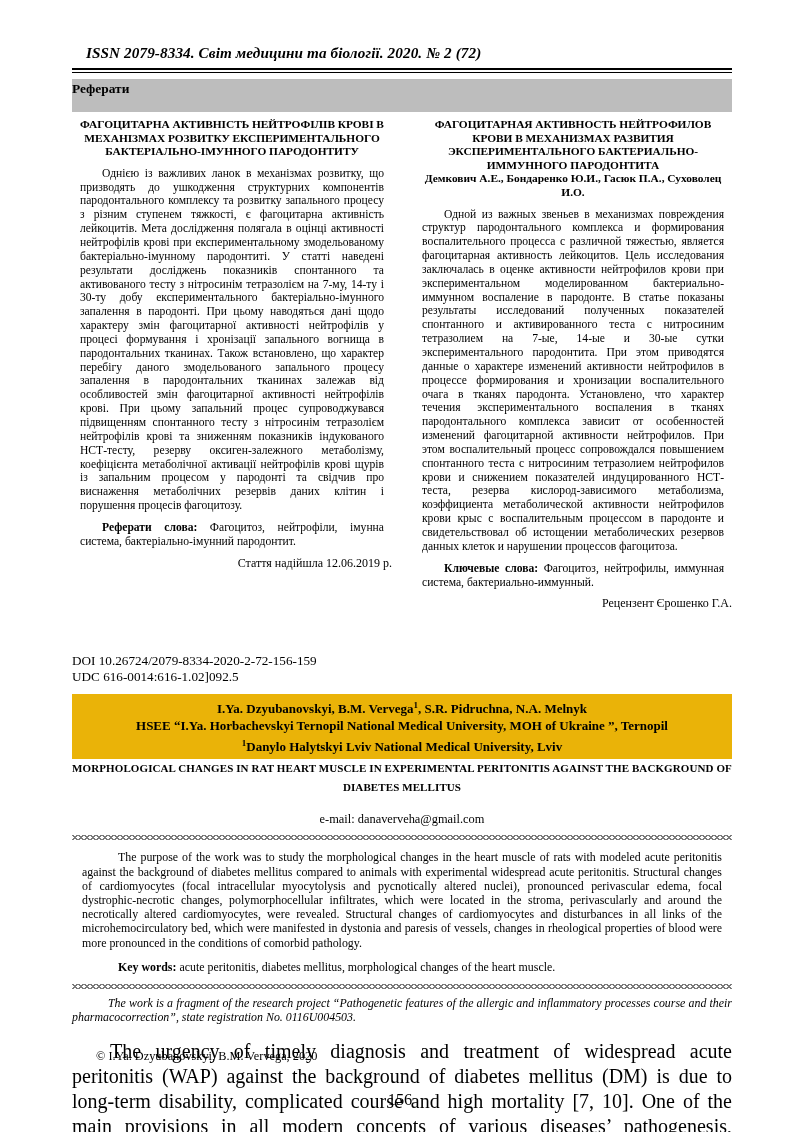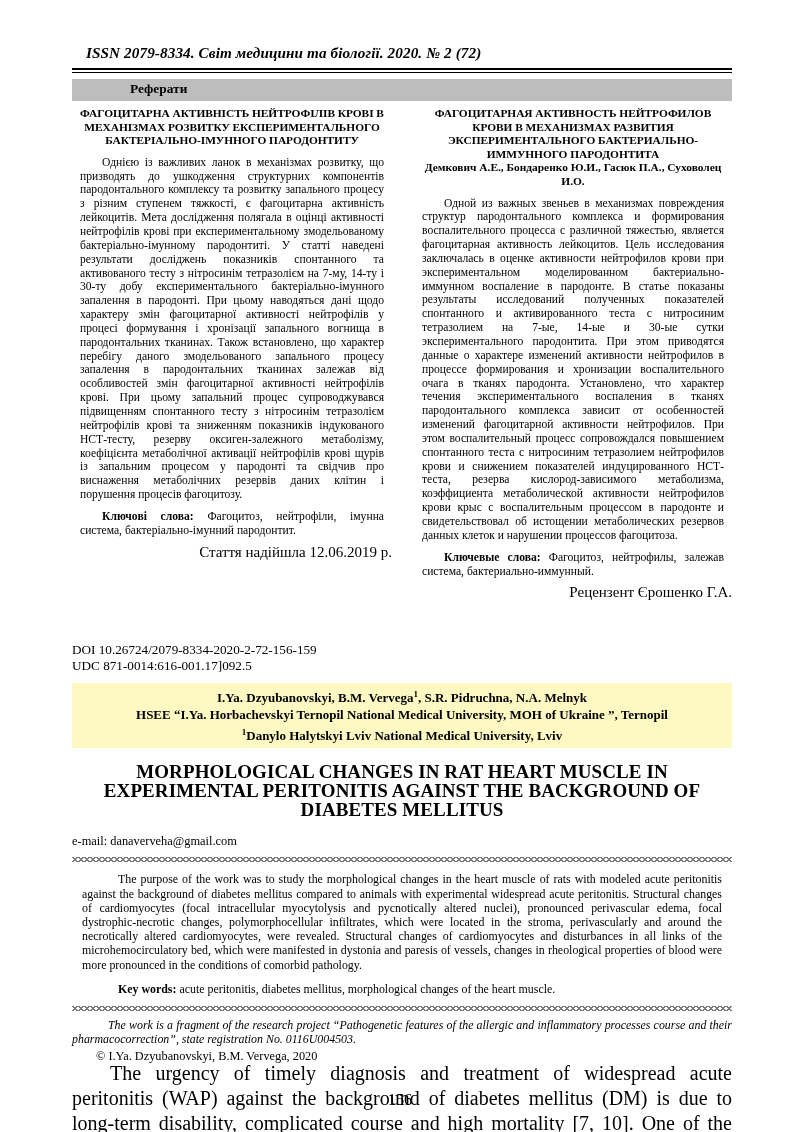--- a/index.html
+++ b/index.html
@@ -36,25 +36,24 @@
     border: 0;
     border-top: 2.4px solid #000;
     border-bottom: 1.1px solid #000;
     height: 2px;
     margin: 0 0 6px 0;
   }
 
   
   .banner-grey {
     background: #bdbdbd;
-    height: 22px;
+    height: 33px;
     line-height: 19px;
     font-weight: bold;
     font-size: 13.4px;
-    padding-left: 58px;
     box-sizing: border-box;
   }
 
   
   .abstract-cols {
     display: flex;
     gap: 10px;
     margin-top: 6px;
   }
   .abs-col {
@@ -82,56 +81,55 @@
     text-align: justify;
     font-size: 11.6px;
     line-height: 13.85px;
     margin-top: 3px;
     hyphens: none;
   }
   .abs-body p { margin: 8px; text-indent: 22px; }
   .kw { font-weight: bold; }
   .abs-foot {
     text-align: right;
-    font-size: 15px;
+    font-size: 12px;
     line-height: 13.85px;
     margin-top: 1px;
   }
 
   
   .doi-block {
     margin-top: 42px;
     font-weight: normal;
     font-size: 13.2px;
     line-height: 15.4px;
   }
 
   
   .art-banner {
-    background: #fef9c3;
+    background: #eab308;
     margin-top: 10px;
     padding: 3px 6px 4px 6px;
     text-align: center;
     font-weight: bold;
     font-size: 13.0px;
     line-height: 16.6px;
     box-sizing: border-box;
   }
   .art-banner sup { font-size: 9px; vertical-align: super; }
 
   .art-title {
     text-align: center;
     font-weight: bold;
-    font-size: 19px;
+    font-size: 11px;
     line-height: 19px;
-    margin-top: 14px;
     letter-spacing: 0.1px;
   }
   .email-line {
-    text-align: left;
+    text-align: center;
     font-size: 12.4px;
     margin-top: 15px;
   }
 
   
   .wavy {
     height: 5px;
     margin: 8px 0 7px 0;
     background-repeat: repeat-x;
     background-size: 6px 5px;
@@ -195,40 +193,40 @@
   <hr class="rule-double">
 
   <div class="banner-grey">Реферати</div>
 
   <div class="abstract-cols">
 
     <div class="abs-col left">
       <div class="abs-title">ФАГОЦИТАРНА АКТИВНІСТЬ НЕЙТРОФІЛІВ КРОВІ В МЕХАНІЗМАХ РОЗВИТКУ ЕКСПЕРИМЕНТАЛЬНОГО БАКТЕРІАЛЬНО-ІМУННОГО ПАРОДОНТИТУ</div>
       <div class="abs-body">
         <p>Однією із важливих ланок в механізмах розвитку, що призводять до ушкодження структурних компонентів пародонтального комплексу та розвитку запального процесу з різним ступенем тяжкості, є фагоцитарна активність лейкоцитів. Мета дослідження полягала в оцінці активності нейтрофілів крові при експериментальному змодельованому бактеріально-імунному пародонтиті. У статті наведені результати досліджень показників спонтанного та активованого тесту з нітросинім тетразолієм на 7-му, 14-ту і 30-ту добу експериментального бактеріально-імунного запалення в пародонті. При цьому наводяться дані щодо характеру змін фагоцитарної активності нейтрофілів у процесі формування і хронізації запального вогнища в пародонтальних тканинах. Також встановлено, що характер перебігу даного змодельованого запального процесу запалення в пародонтальних тканинах залежав від особливостей змін фагоцитарної активності нейтрофілів крові. При цьому запальний процес супроводжувався підвищенням спонтанного тесту з нітросинім тетразолієм нейтрофілів крові та зниженням показників індукованого НСТ-тесту, резерву оксиген-залежного метаболізму, коефіцієнта метаболічної активації нейтрофілів крові щурів із запальним процесом у пародонті та свідчив про виснаження метаболічних резервів даних клітин і порушення процесів фагоцитозу.</p>
-        <p><span class="kw">Ключові слова:</span> <span>Фагоцитоз, нейтрофіли, імунна система, бактеріально-імунний пародонтит.</span></p>
+        <p><span class="kw">Реферати слова:</span> <span>Фагоцитоз, нейтрофіли, імунна система, бактеріально-імунний пародонтит.</span></p>
       </div>
       <div class="abs-foot">Стаття надійшла 12.06.2019 р.</div>
     </div>
 
     <div class="abs-col right">
       <div class="abs-title">ФАГОЦИТАРНАЯ АКТИВНОСТЬ НЕЙТРОФИЛОВ КРОВИ В МЕХАНИЗМАХ РАЗВИТИЯ ЭКСПЕРИМЕНТАЛЬНОГО БАКТЕРИАЛЬНО-ИММУННОГО ПАРОДОНТИТА</div>
       <div class="abs-authors">Демкович А.Е., Бондаренко Ю.И., Гасюк П.А., Суховолец И.О.</div>
       <div class="abs-body">
         <p>Одной из важных звеньев в механизмах повреждения структур пародонтального комплекса и формирования воспалительного процесса с различной тяжестью, является фагоцитарная активность лейкоцитов. Цель исследования заключалась в оценке активности нейтрофилов крови при экспериментальном моделированном бактериально-иммунном воспаление в пародонте. В статье показаны результаты исследований полученных показателей спонтанного и активированного теста с нитросиним тетразолием на 7-ые, 14-ые и 30-ые сутки экспериментального пародонтита. При этом приводятся данные о характере изменений активности нейтрофилов в процессе формирования и хронизации воспалительного очага в тканях пародонта. Установлено, что характер течения экспериментального воспаления в тканях пародонтального комплекса зависит от особенностей изменений фагоцитарной активности нейтрофилов. При этом воспалительный процесс сопровождался повышением спонтанного теста с нитросиним тетразолием нейтрофилов крови и снижением показателей индуцированного НСТ-теста, резерва кислород-зависимого метаболизма, коэффициента метаболической активности нейтрофилов крови крыс с воспалительным процессом в пародонте и свидетельствовал об истощении метаболических резервов данных клеток и нарушении процессов фагоцитоза.</p>
-        <p><span class="kw">Ключевые слова:</span> <span>Фагоцитоз, нейтрофилы, залежав система, бактериально-иммунный.</span></p>
+        <p><span class="kw">Ключевые слова:</span> <span>Фагоцитоз, нейтрофилы, иммунная система, бактериально-иммунный.</span></p>
       </div>
       <div class="abs-foot">Рецензент Єрошенко Г.А.</div>
     </div>
 
   </div>
 
   <div class="doi-block">
     <div>DOI 10.26724/2079-8334-2020-2-72-156-159</div>
-    <div>UDC 871-0014:616-001.17]092.5</div>
+    <div>UDC 616-0014:616-1.02]092.5</div>
   </div>
 
   <div class="art-banner">
     <div><span>I.Ya. Dzyubanovskyi, B.M. Vervega</span><sup>1</sup><span>, S.R. Pidruchna, N.A. Melnyk</span></div>
     <div>HSEE “I.Ya. Horbachevskyi Ternopil National Medical University, MOH of Ukraine ”, Ternopil</div>
     <div><sup>1</sup><span>Danylo Halytskyi Lviv National Medical University, Lviv</span></div>
   </div>
 
   <div class="art-title">MORPHOLOGICAL CHANGES IN RAT HEART MUSCLE IN EXPERIMENTAL PERITONITIS AGAINST THE BACKGROUND OF DIABETES MELLITUS</div>
 

